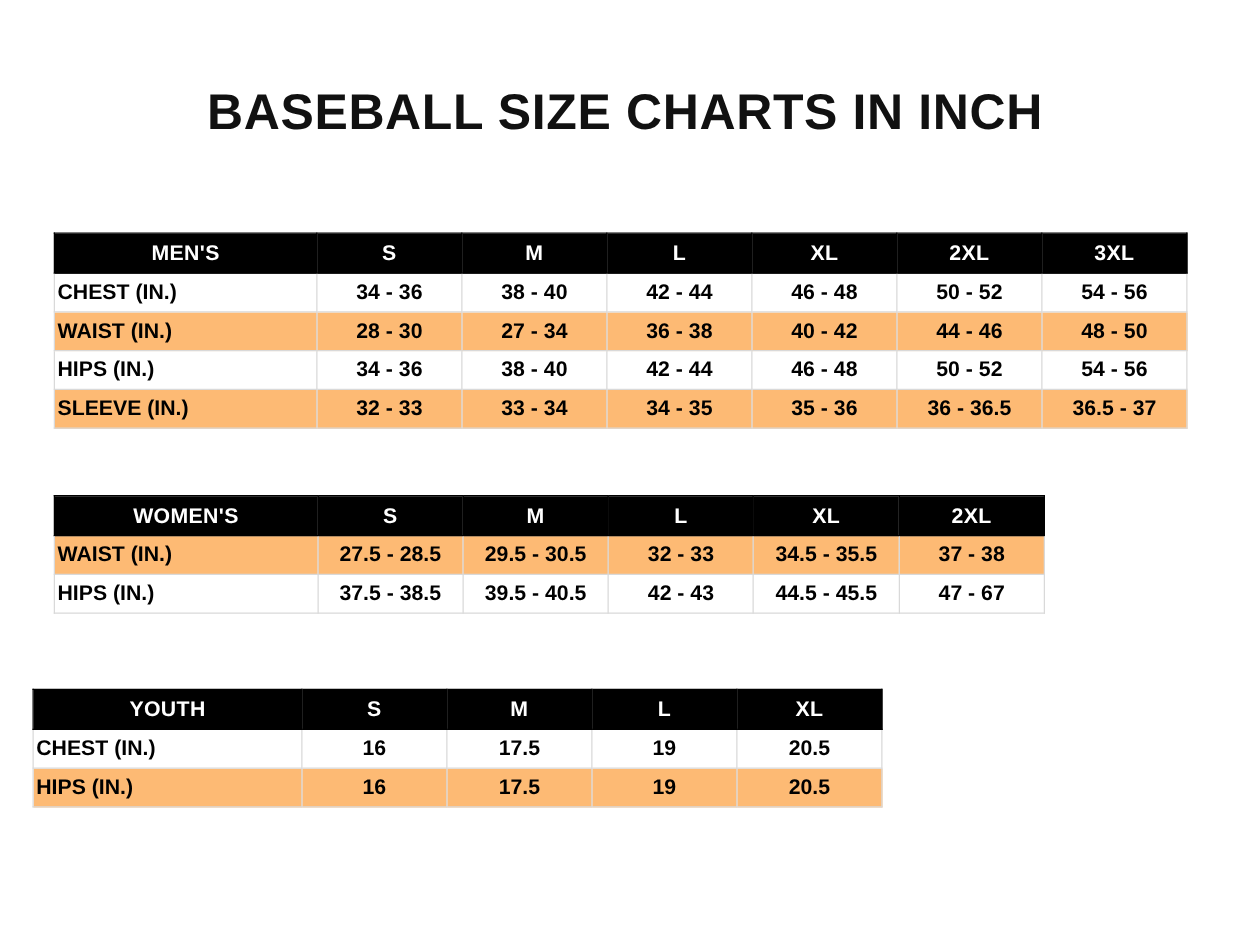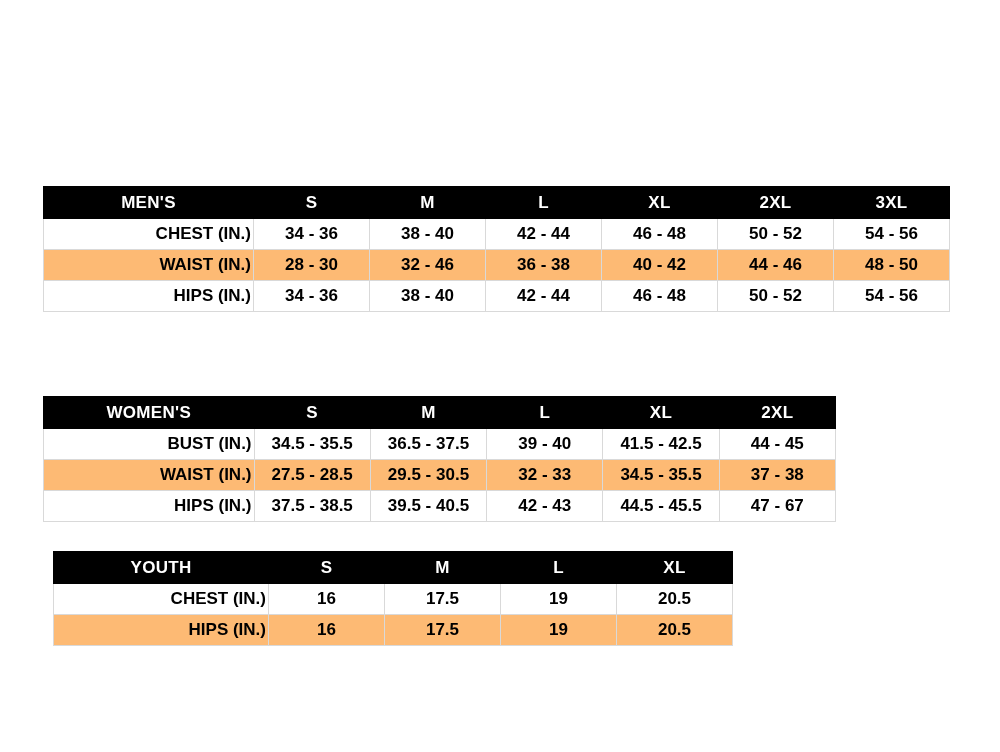--- a/index.html
+++ b/index.html
@@ -62,21 +62,21 @@
     letter-spacing: 0.3px;
   }
 
   thead th.label-head {
     text-align: center;
   }
 
   td.row-label {
     font-size: 17px;
     font-weight: bold;
-    text-align: right;
+    text-align: left;
   }
 
   tbody tr.alt td {
     background: #fdba74;
   }
 
   
   #men-table {
     position: absolute;
     top: 186px;
@@ -85,38 +85,39 @@
   }
   #women-table {
     position: absolute;
     top: 396px;
     left: 43px;
     width: 793px;
   }
   #youth-table {
     position: absolute;
     top: 551px;
-    left: 53px;
+    left: 26px;
     width: 680px;
   }
 
   .col-label { width: 210px; }
   .col-val   { width: 116px; }
 
   #youth-table .col-label { width: 215px; }
   #youth-table .col-val   { width: 116px; }
 
   #women-table .col-label { width: 210px; }
   #women-table .col-val   { width: 116px; }
 </style>
 </head>
 <body>
 
 <div class="page">
 
+  <div class="title">BASEBALL SIZE CHARTS IN INCH</div>
 
   <table id="men-table">
     <colgroup>
       <col class="col-label">
         <col class="col-val">
         <col class="col-val">
         <col class="col-val">
         <col class="col-val">
         <col class="col-val">
         <col class="col-val">
@@ -138,35 +139,44 @@
         <td>34 - 36</td>
         <td>38 - 40</td>
         <td>42 - 44</td>
         <td>46 - 48</td>
         <td>50 - 52</td>
         <td>54 - 56</td>
       </tr>
       <tr class="alt">
         <td class="row-label">WAIST (IN.)</td>
         <td>28 - 30</td>
-        <td>32 - 46</td>
+        <td>27 - 34</td>
         <td>36 - 38</td>
         <td>40 - 42</td>
         <td>44 - 46</td>
         <td>48 - 50</td>
       </tr>
       <tr>
         <td class="row-label">HIPS (IN.)</td>
         <td>34 - 36</td>
         <td>38 - 40</td>
         <td>42 - 44</td>
         <td>46 - 48</td>
         <td>50 - 52</td>
         <td>54 - 56</td>
       </tr>
+      <tr class="alt">
+        <td class="row-label">SLEEVE (IN.)</td>
+        <td>32 - 33</td>
+        <td>33 - 34</td>
+        <td>34 - 35</td>
+        <td>35 - 36</td>
+        <td>36 - 36.5</td>
+        <td>36.5 - 37</td>
+      </tr>
     </tbody>
   </table>
 
   <table id="women-table">
     <colgroup>
       <col class="col-label">
         <col class="col-val">
         <col class="col-val">
         <col class="col-val">
         <col class="col-val">
@@ -176,28 +186,20 @@
       <tr>
         <th class="label-head">WOMEN'S</th>
         <th>S</th>
         <th>M</th>
         <th>L</th>
         <th>XL</th>
         <th>2XL</th>
       </tr>
     </thead>
     <tbody>
-      <tr>
-        <td class="row-label">BUST (IN.)</td>
-        <td>34.5 - 35.5</td>
-        <td>36.5 - 37.5</td>
-        <td>39 - 40</td>
-        <td>41.5 - 42.5</td>
-        <td>44 - 45</td>
-      </tr>
       <tr class="alt">
         <td class="row-label">WAIST (IN.)</td>
         <td>27.5 - 28.5</td>
         <td>29.5 - 30.5</td>
         <td>32 - 33</td>
         <td>34.5 - 35.5</td>
         <td>37 - 38</td>
       </tr>
       <tr>
         <td class="row-label">HIPS (IN.)</td>

